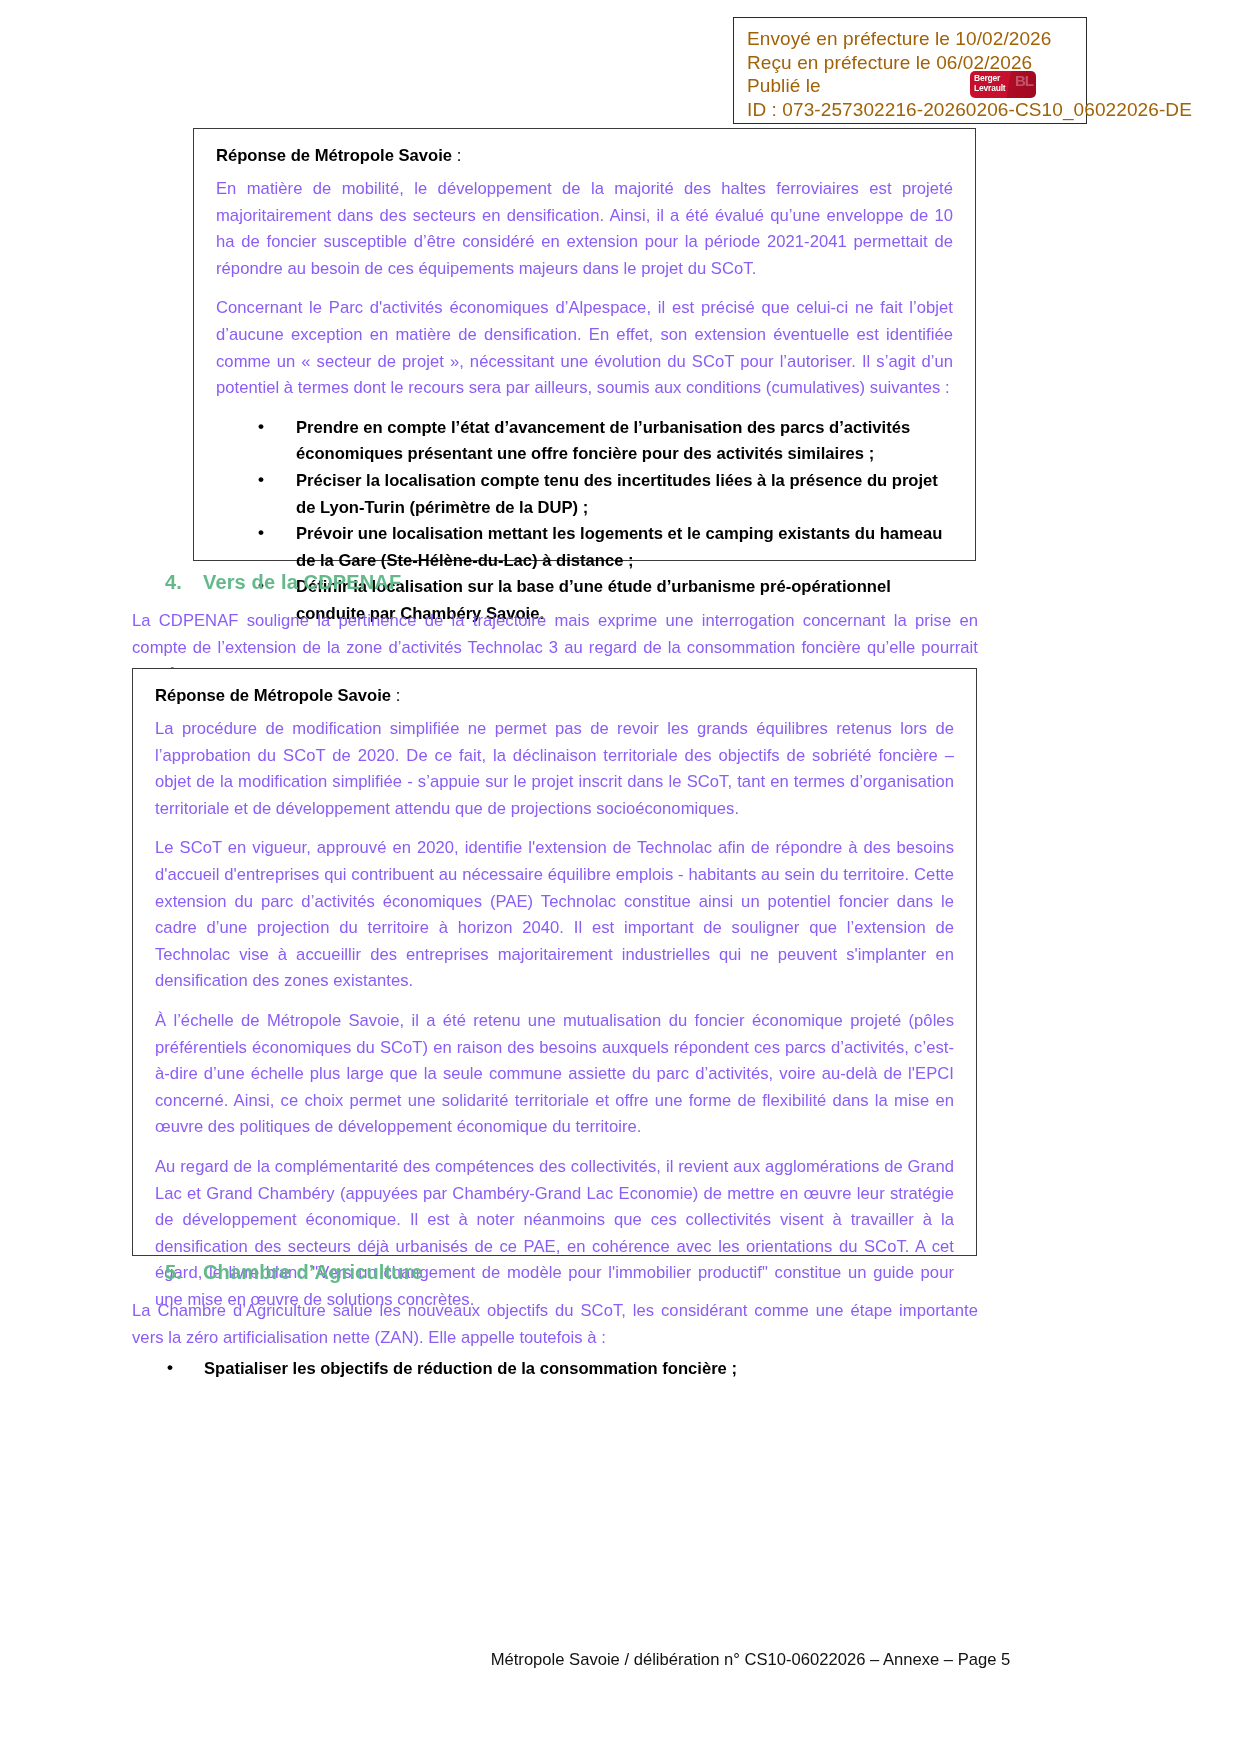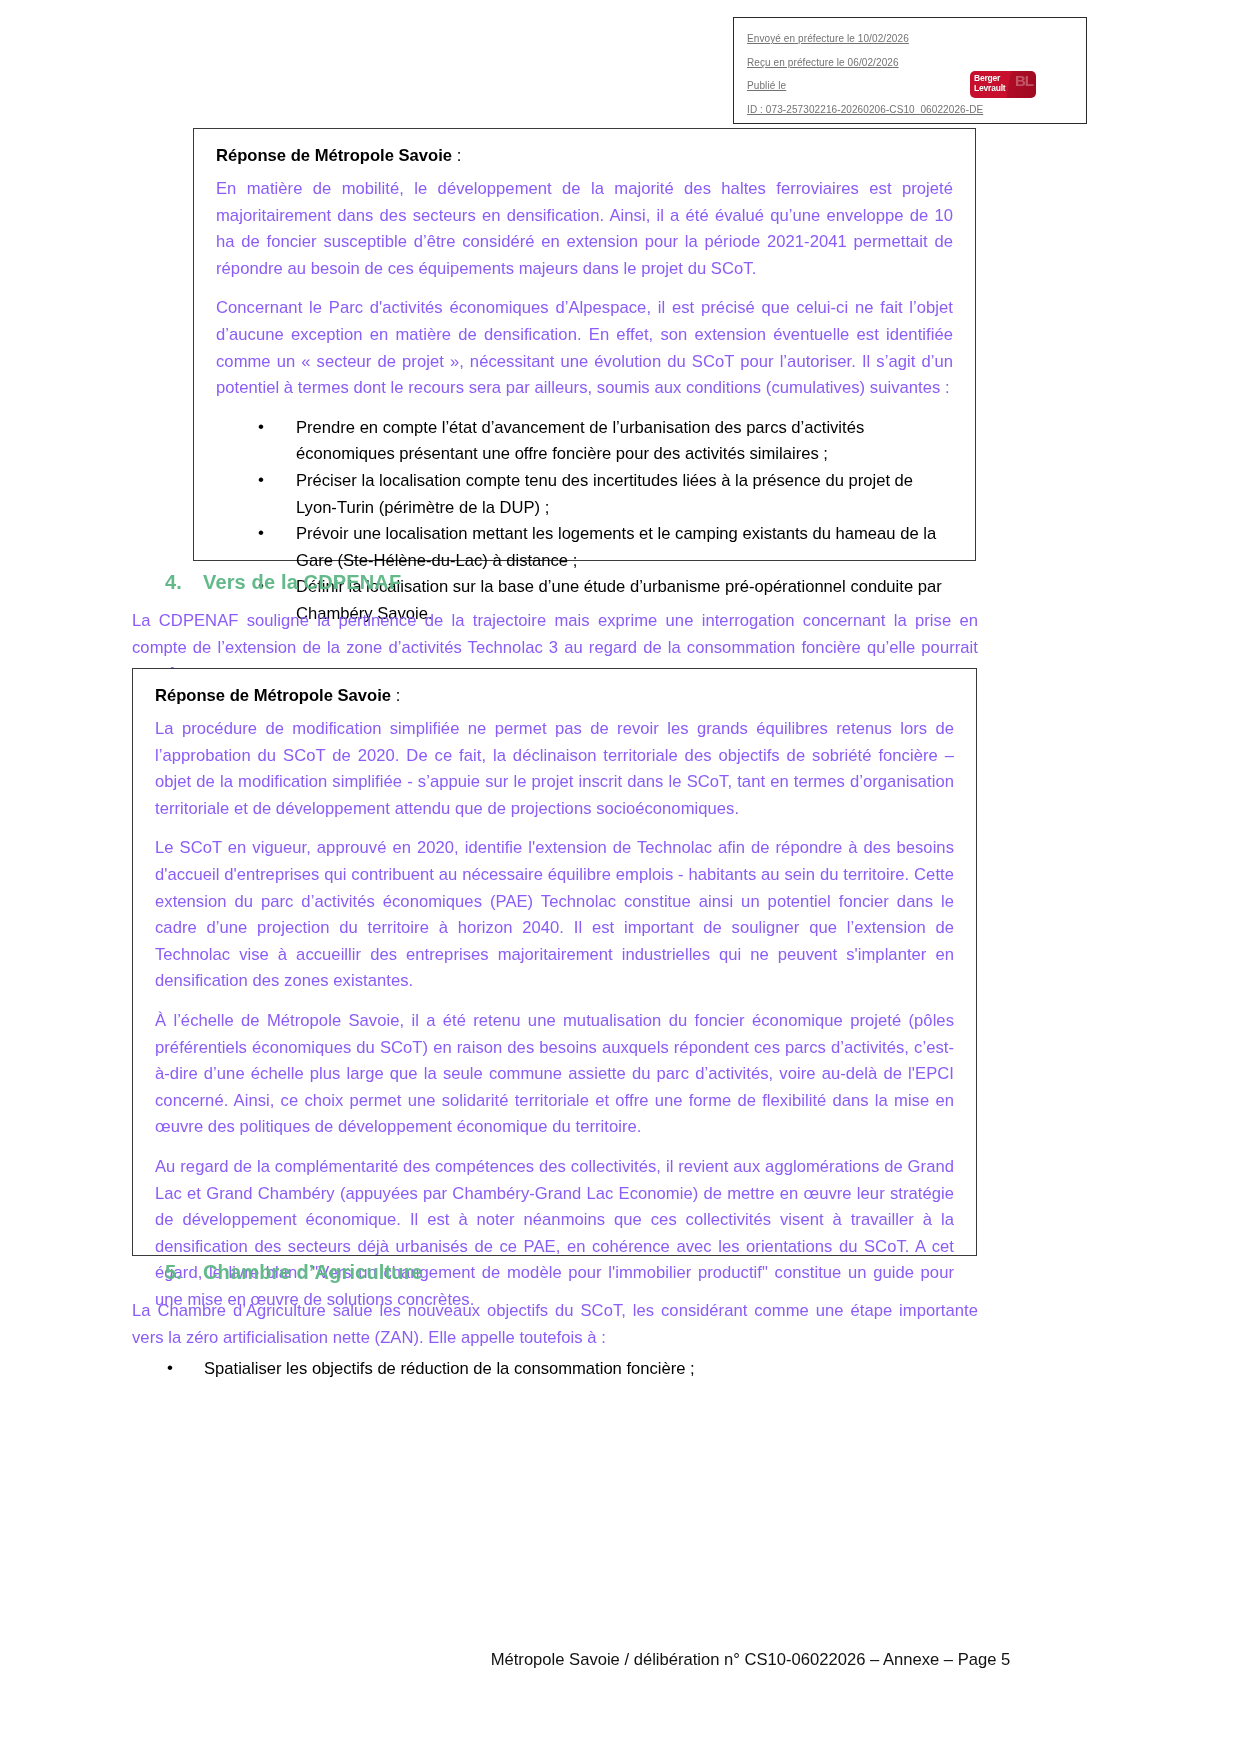--- a/index.html
+++ b/index.html
@@ -27,26 +27,25 @@
     top: 17px;
     left: 733px;
     width: 354px;
     height: 107px;
     border: 1.5px solid #2a2a2a;
     box-sizing: border-box;
     padding: 9px 0 0 13px;
     background: #ffffff;
   }
   .stamp-line {
-    font-size: 10px;
+    font-size: 19px;
     line-height: 23.5px;
-    color: #737373;
+    color: #a16207;
     letter-spacing: 0.1px;
     white-space: nowrap;
-    text-decoration: underline;
   }
   .stamp-logo {
     position: absolute;
     top: 53px;
     left: 236px;
     width: 66px;
     height: 27px;
     border-radius: 5px;
     background: linear-gradient(100deg, #c8102e 0%, #c8102e 58%, #b00c26 58%, #9d0a21 100%);
     overflow: hidden;
@@ -116,20 +115,21 @@
   }
   .reply-box p:last-child {
     margin-bottom: 0;
   }
 
   
   ul.bullets {
     list-style: none;
     margin: 0;
     padding: 0;
+    font-weight: bold;
   }
   ul.bullets li {
     position: relative;
     padding-left: 80px;
     margin-bottom: 0px;
     font-size: 16.6px;
     line-height: 26.6px;
     text-align: left;
   }
   ul.bullets li::before {

